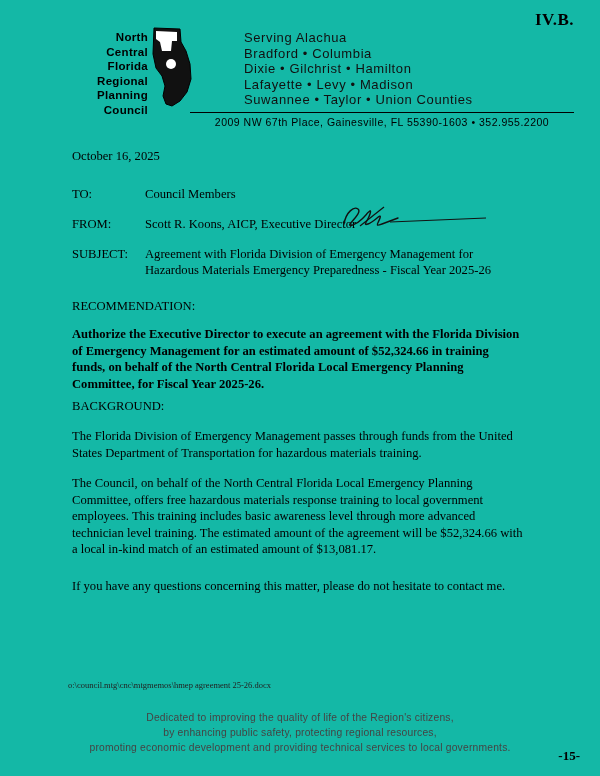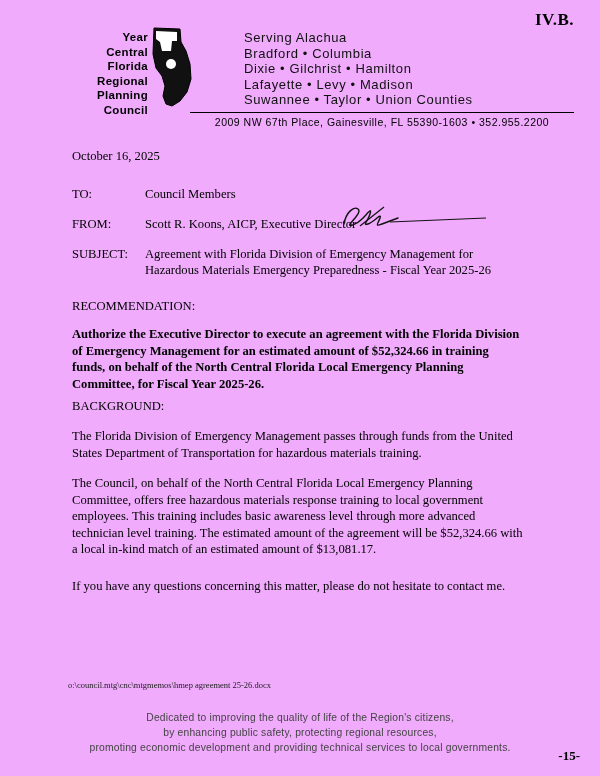--- a/index.html
+++ b/index.html
@@ -13,21 +13,21 @@
     position: relative;
     font-family: "Liberation Serif", serif;
     color: #000;
     overflow: hidden;
   }
   .page {
     position: absolute;
     left: 0; top: 0;
     width: 600px;
     height: 776px;
-    background: #f0abfc;
+    background: #14b8a6;
   }
 
   
   .agenda-code {
     position: absolute;
     right: 26px;
     top: 10px;
     font-family: "Liberation Serif", serif;
     font-weight: bold;
     font-size: 17px;
@@ -181,21 +181,21 @@
 </style>
 </head>
 <body>
 
 <div class="page">
 
   <div class="agenda-code">IV.B.</div>
 
   <div class="logo-block">
     <div class="logo-text">
-      <span>Year</span><br>
+      <span>North</span><br>
       <span>Central</span><br>
       <span>Florida</span><br>
       <span>Regional</span><br>
       <span>Planning</span><br>
       <span>Council</span>
     </div>
     <svg class="logo-map" viewBox="0 0 44 86">
       <path d="M4 4 L30 5 L31 18 L36 27 L40 40 L41 55 L37 68 L30 77 L22 82 L16 80 L13 72 L15 62 L12 52 L6 44 L3 30 L4 4 Z" fill="#111" stroke="#000" stroke-width="1"></path>
       <path d="M6 7 L27 8 L27 17 L22 17 L21 27 L12 27 L10 18 L6 15 Z" fill="#fff"></path>
       <circle cx="21" cy="40" r="5" fill="#fff"></circle>

